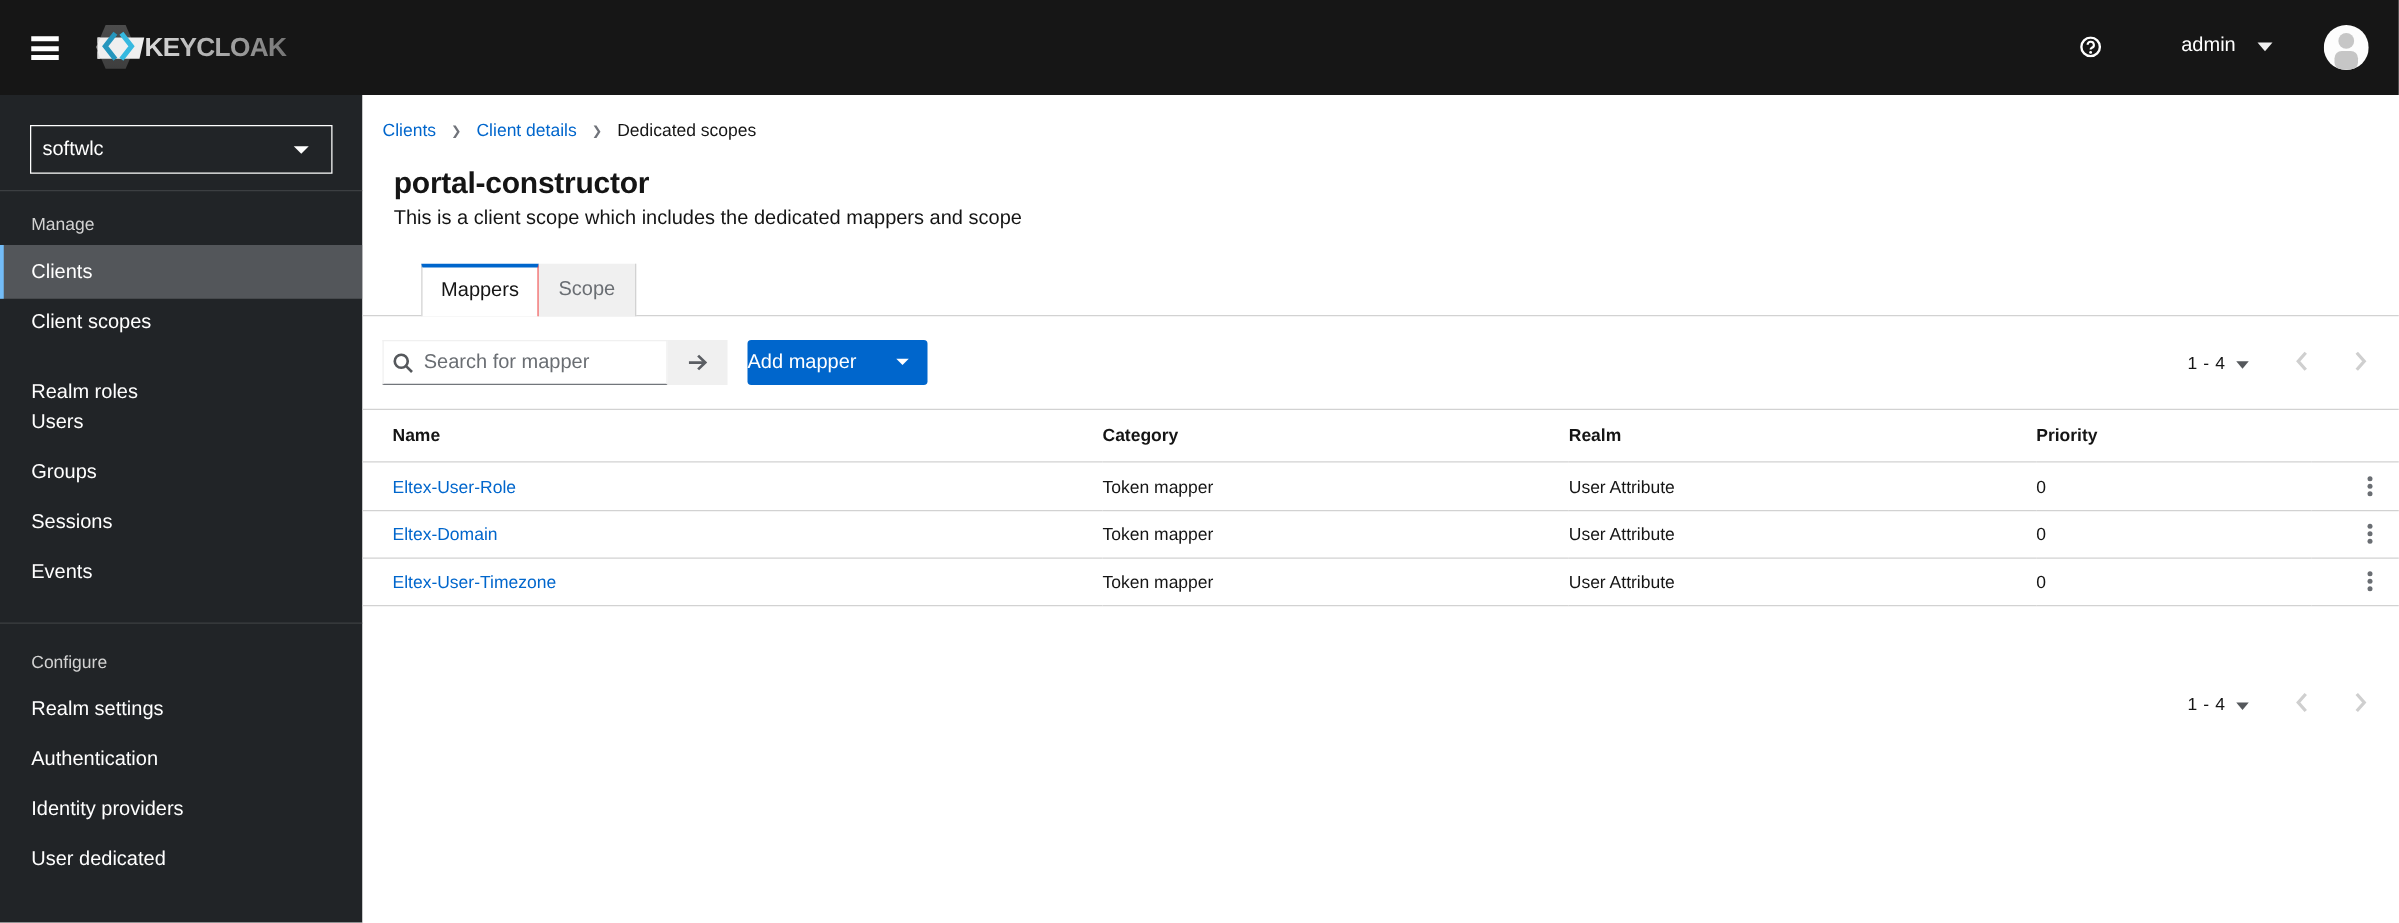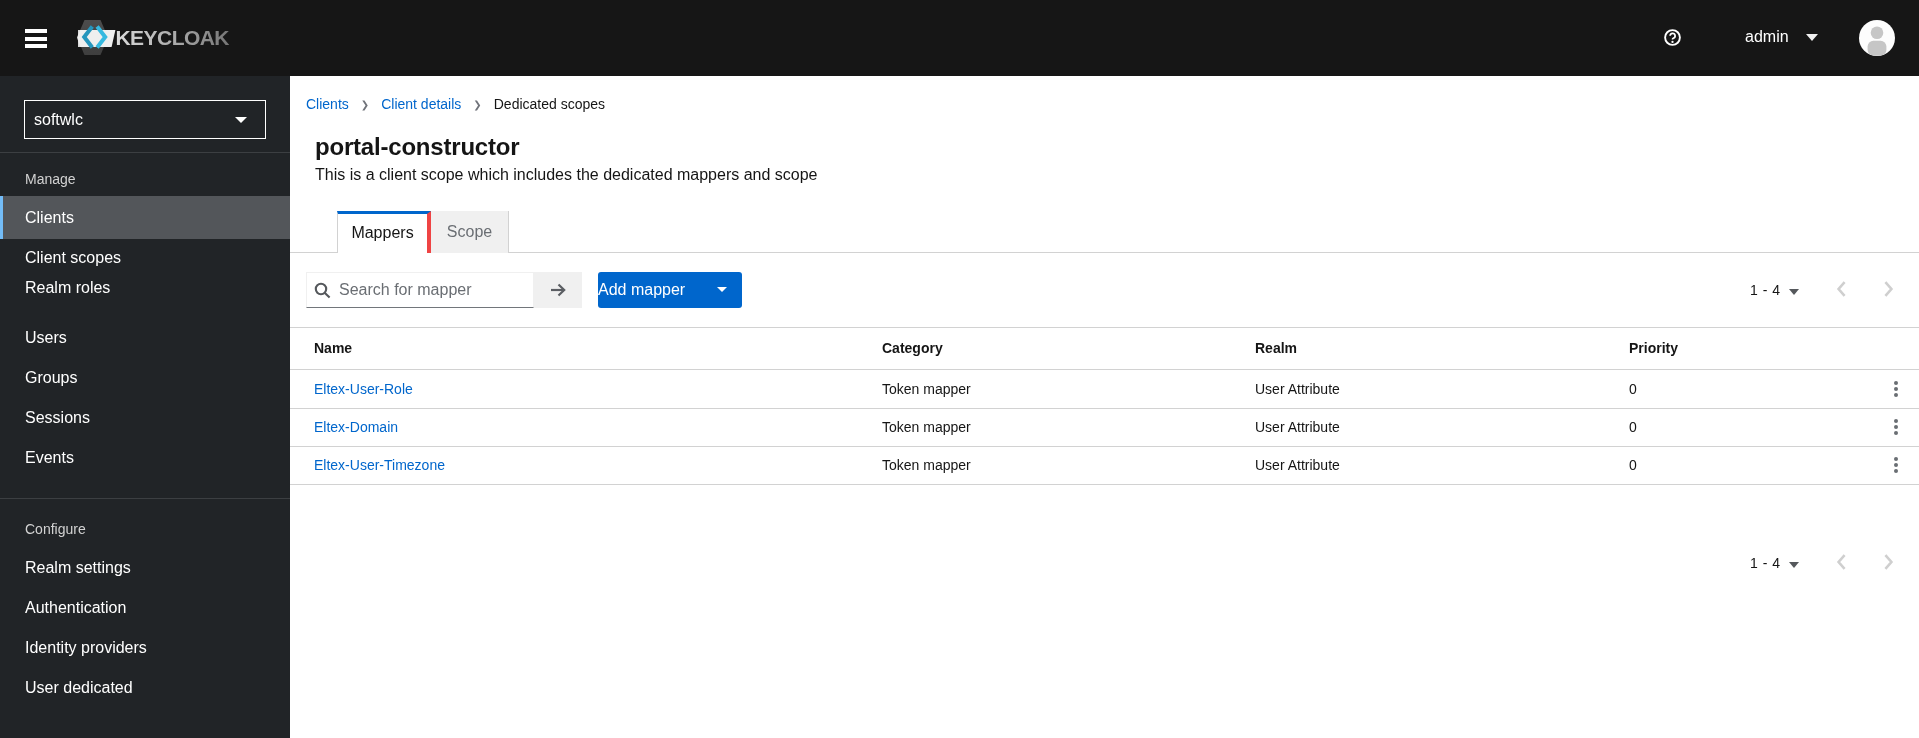--- a/index.html
+++ b/index.html
@@ -33,21 +33,21 @@
 .main { position:absolute; left:290px; top:76px; width:1629px; height:662px; background:#fff; }
 .crumb { position:absolute; left:16px; top:20px; font-size:14px; }
 .crumb a { color:#0066cc; text-decoration:none; }
 .crumbsep { display:inline-block; color:#70737a; font-size:10px; margin:0 12px; position:relative; top:-1px; }
 h1.title { position:absolute; left:25px; top:55px; font-size:24px; line-height:32px; font-weight:700; letter-spacing:-0.2px; }
 .subtitle { position:absolute; left:25px; top:90px; font-size:16px; color:#151515; }
 
 
 .tabrow { position:absolute; left:0px; top:135px; width:1629px; height:42px; border-bottom:1px solid #d2d2d2; }
 .tab1 { position:absolute; left:47px; top:0px; width:94px; height:42px; background:#fff;
-  border-top:3px solid #0066cc; border-left:1px solid #d2d2d2; border-right:4px solid #ef4444;
+  border-top:3px solid #0066cc; border-left:1px solid #d2d2d2; border-right:1px solid #ef4444;
   text-align:center; line-height:38px; font-size:16px; color:#151515; }
 .tab2 { position:absolute; left:141px; top:0px; width:78px; height:42px; background:#f0f0f0;
   border-right:1px solid #d2d2d2; text-align:center; line-height:42px; font-size:16px; color:#6a6e73; }
 
 
 .searchbox { position:absolute; left:16px; top:196px; width:228px; height:36px; background:#fff;
   border:1px solid #f0f0f0; border-bottom:1.5px solid #72767b; }
 .searchbox span { position:absolute; left:32px; top:8px; color:#6a6e73; font-size:16px; }
 .searcharrow { position:absolute; left:244px; top:196px; width:48px; height:36px; background:#f0f0f0; }
 .addbtn { position:absolute; left:308px; top:196px; width:144px; height:36px; background:#0066cc;
@@ -129,21 +129,21 @@
     </svg>
   </div>
 </div>
 
 <div class="side">
   <div class="realmbox">softwlc<div class="realmcaret"></div></div>
   <div class="sidediv" style="top:76px"></div>
   <div class="navtitle" style="top:95px">Manage</div>
   <div class="navitem cur" style="top:120px">Clients</div>
   <div class="navitem" style="top:162px">Client scopes</div>
-  <div class="navitem" style="top:192px">Realm roles</div>
+  <div class="navitem" style="top:218px">Realm roles</div>
   <div class="navitem" style="top:242px">Users</div>
   <div class="navitem" style="top:282px">Groups</div>
   <div class="navitem" style="top:322px">Sessions</div>
   <div class="navitem" style="top:362px">Events</div>
   <div class="sidediv" style="top:422px"></div>
   <div class="navtitle" style="top:445px">Configure</div>
   <div class="navitem" style="top:472px">Realm settings</div>
   <div class="navitem" style="top:552px">Identity providers</div>
   <div class="navitem" style="top:512px">Authentication</div>
   <div class="navitem" style="top:592px">User dedicated</div>

